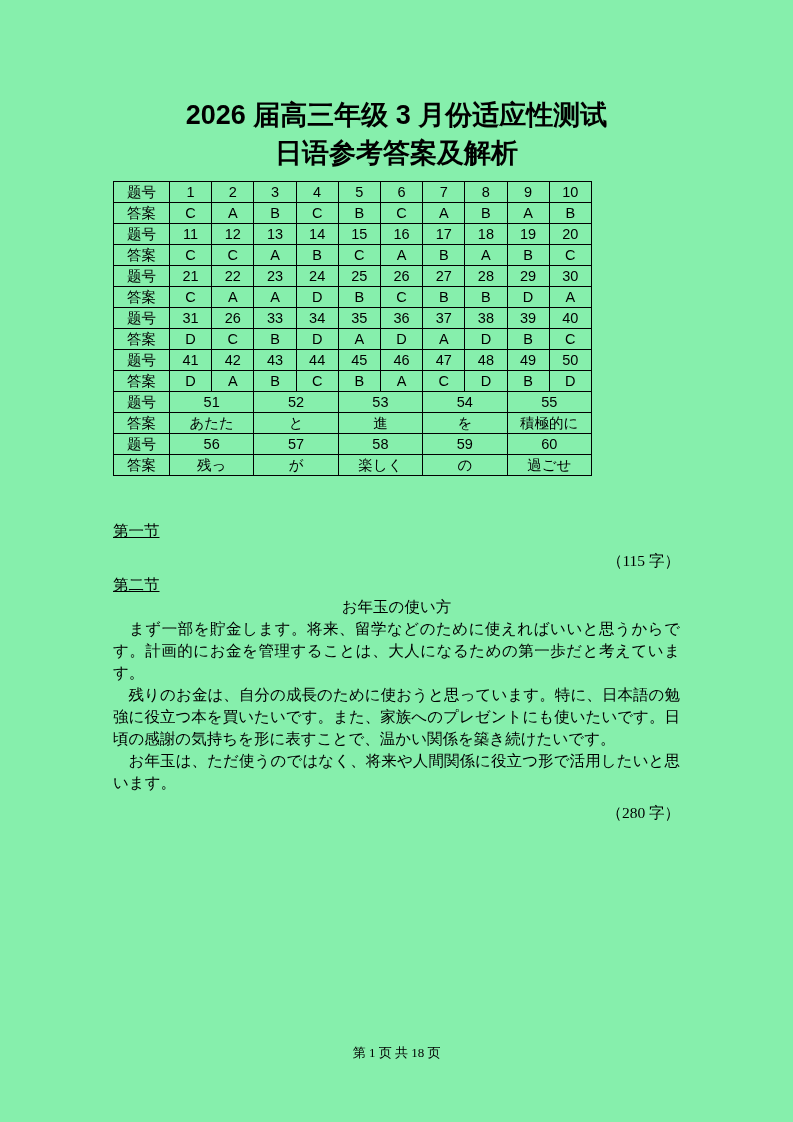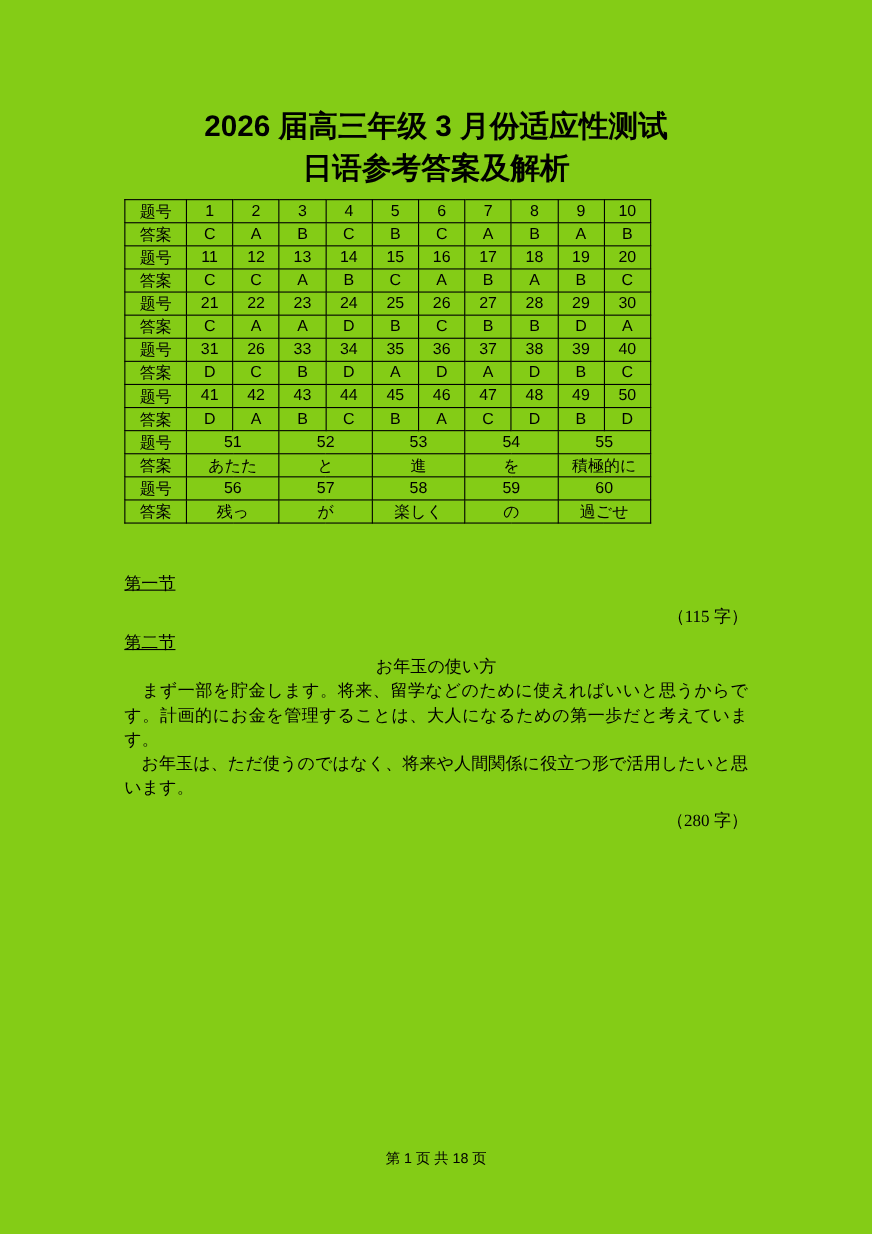--- a/index.html
+++ b/index.html
@@ -1,17 +1,17 @@
 <!DOCTYPE html>
 <html><head>
 <meta charset="utf-8">
 <style>
   html,body{margin:0;padding:0;background:#9a9a9a;}
   .page{
-    width:793px;height:1122px;background:#84cc16;position:relative;
+    width:793px;height:1122px;background:#86efac;position:relative;
     margin:0 auto;box-sizing:border-box;color:#000;
     font-family:"Liberation Sans",sans-serif;overflow:hidden;
   }
   .content{padding:96px 113px 0 113px;}
   .doc-title{
     text-align:center;font-weight:bold;font-size:27px;line-height:38px;margin:0;
   }
   table.answers{
     width:479px;border-collapse:collapse;table-layout:fixed;
     margin-top:9px;font-size:14.5px;
@@ -24,21 +24,21 @@
   .sec-heading{margin:0;text-decoration:underline;}
   .letter{margin:0;}
   .letter .line{text-align:left;}
   .char-count{text-align:right;margin:8px 0 0 0;font-family:"Liberation Serif",serif;}
   .essay-title{text-align:center;font-weight:normal;margin:0;}
   .essay .para{text-align:justify;margin:0;}
   .sec1-wrap{margin-top:44px;}
   .sec2-wrap{margin-top:2px;}
   .footer{
     position:absolute;left:0;right:0;bottom:60px;text-align:center;
-    font-size:13px;font-family:Liberation Sans, sans-serif;
+    font-size:13px;font-family:Liberation Serif, serif;
   }
 </style>
 </head>
 <body>
 
 <div class="page">
   <div class="content">
 
     <h1 class="doc-title">2026 届高三年级 3 月份适应性测试</h1>
     <h1 class="doc-title">日语参考答案及解析</h1>
@@ -226,20 +226,21 @@
     <div class="sec sec1-wrap">
       <p class="sec-heading">第一节</p>
       <p class="char-count">（115 字）</p>
     </div>
 
     <div class="sec sec2-wrap">
       <p class="sec-heading">第二节</p>
       <p class="essay-title">お年玉の使い方</p>
       <div class="essay" id="section2-paragraphs">
           <p class="para">　まず一部を貯金します。将来、留学などのために使えればいいと思うからです。計画的にお金を管理することは、大人になるための第一歩だと考えています。</p>
+          <p class="para">　残りのお金は、自分の成長のために使おうと思っています。特に、日本語の勉強に役立つ本を買いたいです。また、家族へのプレゼントにも使いたいです。日頃の感謝の気持ちを形に表すことで、温かい関係を築き続けたいです。</p>
           <p class="para">　お年玉は、ただ使うのではなく、将来や人間関係に役立つ形で活用したいと思います。</p>
         </div>
       <p class="char-count">（280 字）</p>
     </div>
 
   </div>
 
   <div class="footer">第 1 页 共 18 页</div>
 </div>
 

